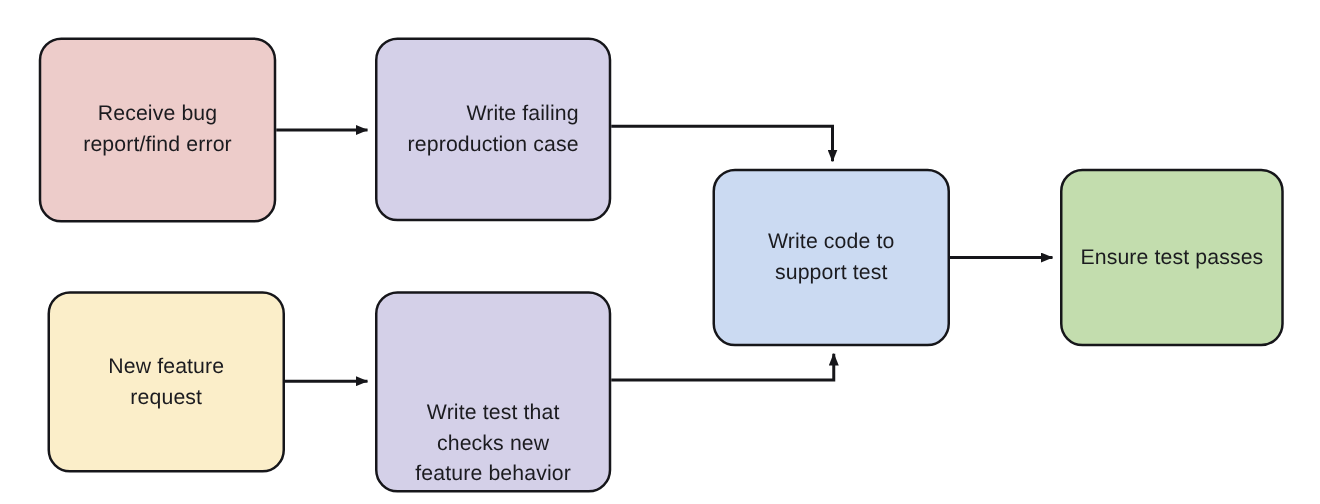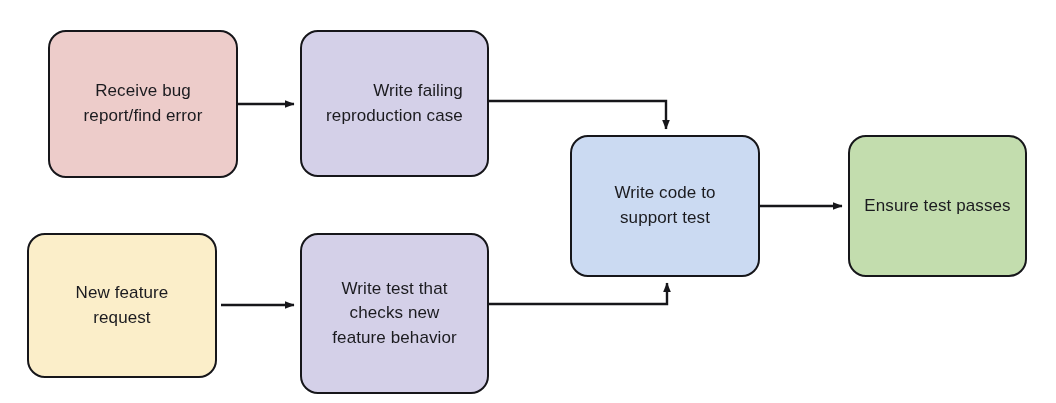--- a/index.html
+++ b/index.html
@@ -39,24 +39,24 @@
   .node-label {
     font-family: "Liberation Sans", sans-serif;
     font-size: 17px;
     line-height: 1.45;
     color: #1b1b1f;
     white-space: pre-line;
     padding: 0 10px;
     letter-spacing: 0.1px;
   }
   
-  #node-bug-report   { left: 48px;  top: 30px;  width: 190px; height: 148px; }
+  #node-bug-report   { left: 31px;  top: 30px;  width: 190px; height: 148px; }
   #node-write-failing{ left: 300px; top: 30px;  width: 189px; height: 147px; text-align: right; }
-  #node-new-feature  { left: 27px;  top: 233px; width: 190px; height: 145px; }
-  #node-write-test   { left: 300px; top: 233px; width: 189px; height: 161px; }
+  #node-new-feature  { left: 38px;  top: 233px; width: 190px; height: 145px; }
+  #node-write-test   { left: 300px; top: 233px; width: 189px; height: 161px; align-items: flex-end; }
   #node-write-code   { left: 570px; top: 135px; width: 190px; height: 142px; }
   #node-ensure-pass  { left: 848px; top: 135px; width: 179px; height: 142px; }
 </style>
 </head>
 <body>
 
 <div id="diagram-canvas">
 
   <svg id="edge-layer" viewBox="0 0 1056 403" width="1056" height="403" xmlns="http://www.w3.org/2000/svg">
     <defs>

